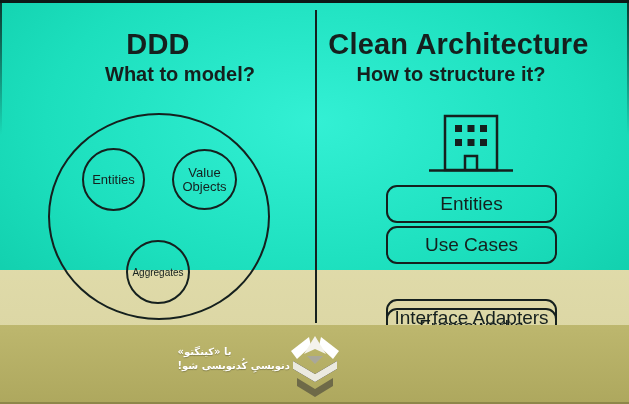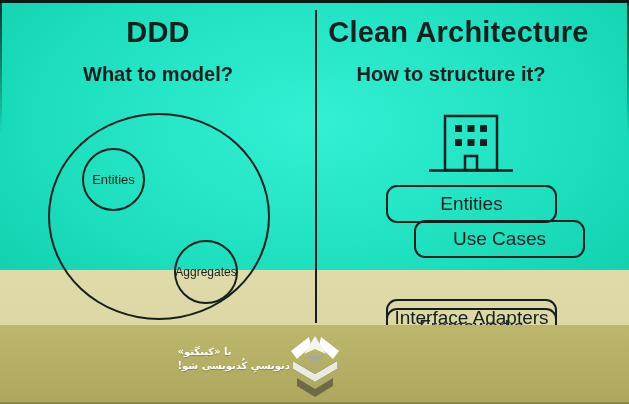--- a/index.html
+++ b/index.html
@@ -21,44 +21,44 @@
     position:absolute;left:0;top:0;width:629px;height:270px;
     background:radial-gradient(95% 130% at 50% 45%, #33f0d4 0%, #1cdfbd 45%, #0ecaa8 78%, #05b595 100%);
   }
   .top-border{position:absolute;left:0;top:0;width:629px;height:3px;background:#0d1917;}
   .edge-fade{position:absolute;top:0;width:2px;height:135px;
     background:linear-gradient(rgba(10,24,21,.85),rgba(10,24,21,0));}
   .edge-left{left:0;} .edge-right{right:0;}
   .divider{position:absolute;left:315px;top:10px;width:2px;height:313px;background:var(--ink);}
 
   
-  .col-title{position:absolute;text-align:center;font-weight:700;font-size:29px;letter-spacing:.2px;}
+  .col-title{position:absolute;text-align:center;font-weight:700;font-size:29px;letter-spacing:.2px;margin-top:12px;}
   .col-sub{position:absolute;text-align:center;font-weight:700;font-size:20px;}
   .ddd-title{left:0;top:16px;width:316px;}
-  .ddd-sub{left:0;top:63px;width:316px;}
+  .ddd-sub{left:0;top:63px;width:360px;}
   .clean-title{left:316px;top:16px;width:285px;}
   .clean-sub{left:316px;top:63px;width:270px;}
 
   
   .circle{position:absolute;border:2px solid var(--ink);border-radius:50%;
     display:flex;align-items:center;justify-content:center;text-align:center;
     box-sizing:border-box;background:transparent;}
   .outer-circle{left:48px;top:113px;width:222px;height:207px;}
   .c-entities{left:82px;top:148px;width:63px;height:63px;font-size:13px;}
   .c-value{left:172px;top:149px;width:65px;height:61px;font-size:13px;line-height:14px;padding:2px;}
-  .c-agg{left:126px;top:240px;width:64px;height:64px;font-size:12px;margin-left:48px;}
+  .c-agg{left:126px;top:240px;width:64px;height:64px;font-size:10px;}
   .domain-label{position:absolute;left:0;top:209px;width:318px;text-align:center;
     font-weight:700;font-size:24px;}
 
   
   .building{position:absolute;left:427px;top:113px;}
   .layer-box{position:absolute;left:386px;width:171px;height:38px;box-sizing:border-box;
     border:2px solid var(--ink);border-radius:11px;background:transparent;
     display:flex;align-items:center;justify-content:center;font-size:19px;z-index:1;}
-  .layer-0{top:185px;} .layer-1{top:220px;margin-left:28px;} .layer-2{top:267px;margin-top:32px;} .layer-3{top:308px;}
+  .layer-0{top:185px;} .layer-1{top:226px;} .layer-2{top:267px;margin-top:32px;} .layer-3{top:308px;}
 
   
   .footer-band{position:absolute;left:0;top:325px;width:629px;height:79px;z-index:5;
     background:linear-gradient(#bdb76e,#aea85e);
     border-bottom:2px solid #8d8749;box-sizing:border-box;}
   .slogan{position:absolute;right:339px;top:345px;z-index:6;text-align:left;direction:rtl;
     color:#fff;font-size:10px;line-height:14px;font-weight:700;
     font-family:"DejaVu Sans",sans-serif;text-shadow:0 1px 1px rgba(0,0,0,.25);}
   .contact{position:absolute;left:349px;top:364px;z-index:6;color:#fff;
     font-size:12.5px;line-height:15px;font-weight:700;letter-spacing:.5px;
@@ -75,20 +75,23 @@
   <div class="edge-fade edge-left"></div>
   <div class="edge-fade edge-right"></div>
   <div class="divider"></div>
 
   <div class="col-title ddd-title">DDD</div>
   <div class="col-sub ddd-sub">What to model?</div>
 
   <div class="circle outer-circle"></div>
   <div class="circle c-entities">
     <span>Entities</span>
+  </div>
+  <div class="circle c-value">
+    <span>Value Objects</span>
   </div>
   <div class="circle c-agg">
     <span>Aggregates</span>
   </div>
 
   <div class="col-title clean-title">Clean Architecture</div>
   <div class="col-sub clean-sub">How to structure it?</div>
 
   <div class="building">
     <svg width="88" height="60" viewBox="0 0 88 60" fill="none">

